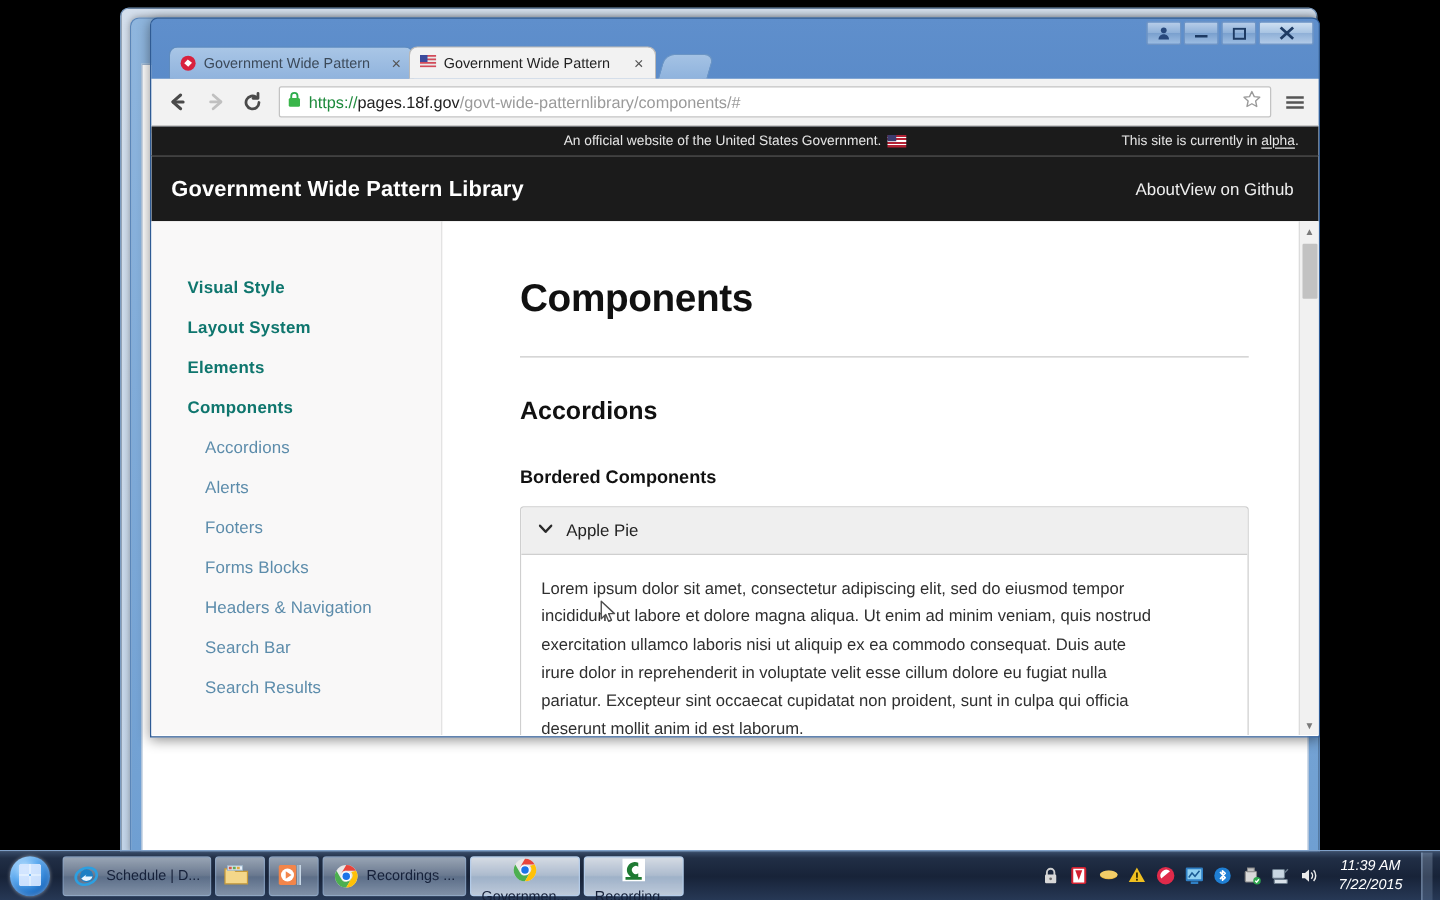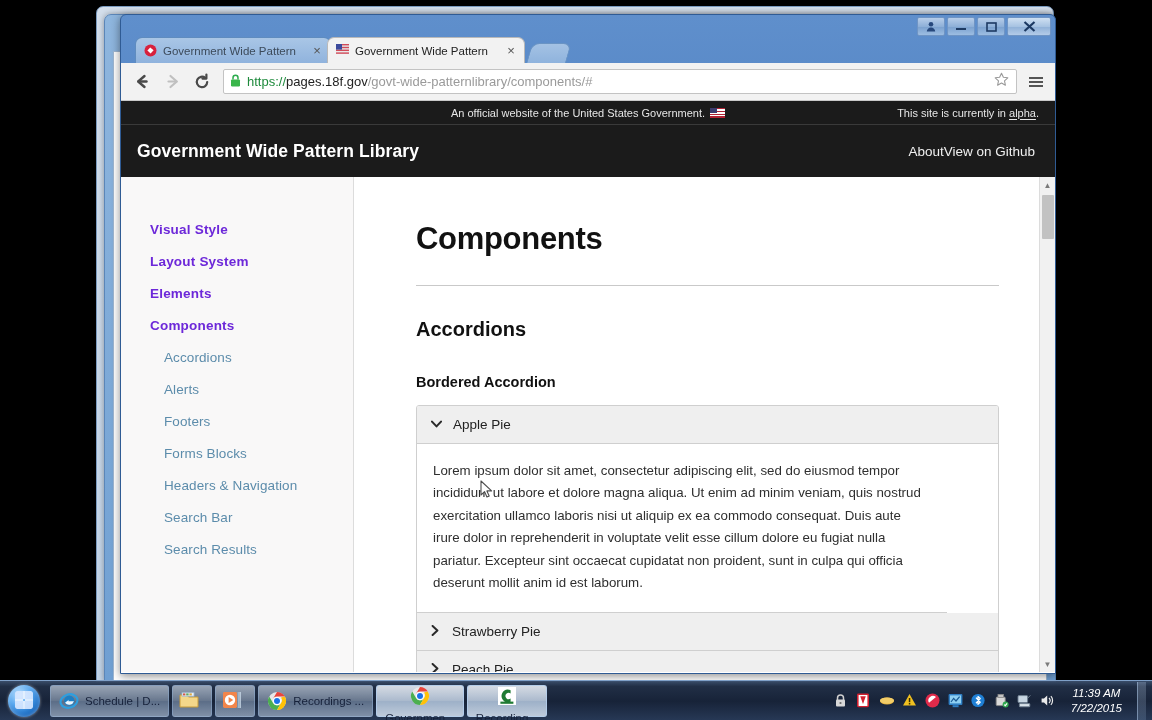--- a/index.html
+++ b/index.html
@@ -35,21 +35,21 @@
   }
   #bg-win-1 .bg-page-text {
     position:absolute; left:6px; top:46px;
     font-size:11px; color:#444;
   }
 
   
   #chrome-window {
     position: absolute;
     left: 120px; top: 14px;
-    width: 936px; height: 660px;
+    width: 936px; height: 576px;
     background: linear-gradient(180deg,#5f8fcc 0%,#4a7cbd 42%,#4374b7 100%);
     border: 1px solid #2f5b94;
     border-radius: 6px 6px 0 0;
     box-shadow: 0 2px 10px rgba(0,0,0,.45);
     overflow: hidden;
   }
 
   
   #caption-buttons {
     position: absolute; right: 4px; top: 2px;
@@ -199,21 +199,21 @@
   
   #page-body { display: flex; height: calc(100% - 77px); position: relative; }
   #sidebar {
     width: 233px; flex: 0 0 233px;
     background: #f9f8f8;
     border-right: 1px solid #dcdcdc;
     padding: 45px 0 0 29px;
   }
   .nav-top {
     font-size: 13.5px; font-weight: bold;
-    color: #6d28d9; margin-bottom: 17px; letter-spacing: .2px;
+    color: #0f766e; margin-bottom: 17px; letter-spacing: .2px;
   }
   .nav-sub {
     font-size: 13.5px; color: #5c8cab;
     margin: 0 0 17px 14px; letter-spacing: .1px;
   }
 
   #content {
     flex: 1 1 auto; background: #fff;
     padding: 44px 56px 0 62px;
     position: relative;
@@ -494,21 +494,21 @@
           <div class="nav-sub">Forms Blocks</div>
           <div class="nav-sub">Headers &amp; Navigation</div>
           <div class="nav-sub">Search Bar</div>
           <div class="nav-sub">Search Results</div>
         </div>
 
         <div id="content">
           <h1 id="page-title">Components</h1>
           <hr id="title-rule">
           <h2 id="h2-accordions">Accordions</h2>
-          <h3 id="h3-bordered">Bordered Accordion</h3>
+          <h3 id="h3-bordered">Bordered Components</h3>
 
           <div id="accordion">
             <div class="acc-head">
               <span class="acc-caret">
                 <svg width="11" height="8" viewBox="0 0 11 8">
                     <path d="M1 1.6 L5.5 6.4 L10 1.6" stroke="#2a2a2a" stroke-width="2" fill="none" stroke-linecap="round" stroke-linejoin="round"></path>
                   </svg>
               </span>
               <span>Apple Pie</span>
             </div>

